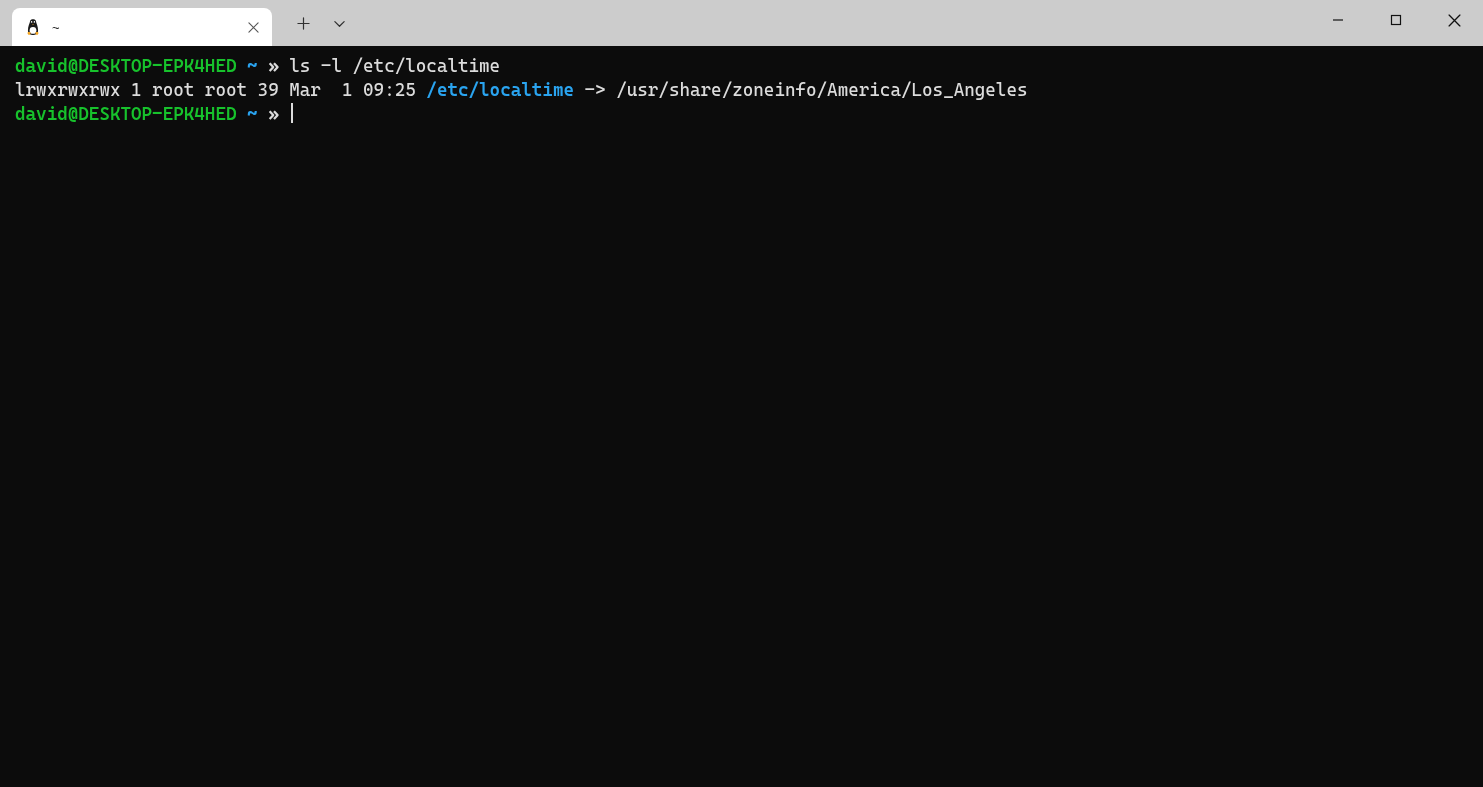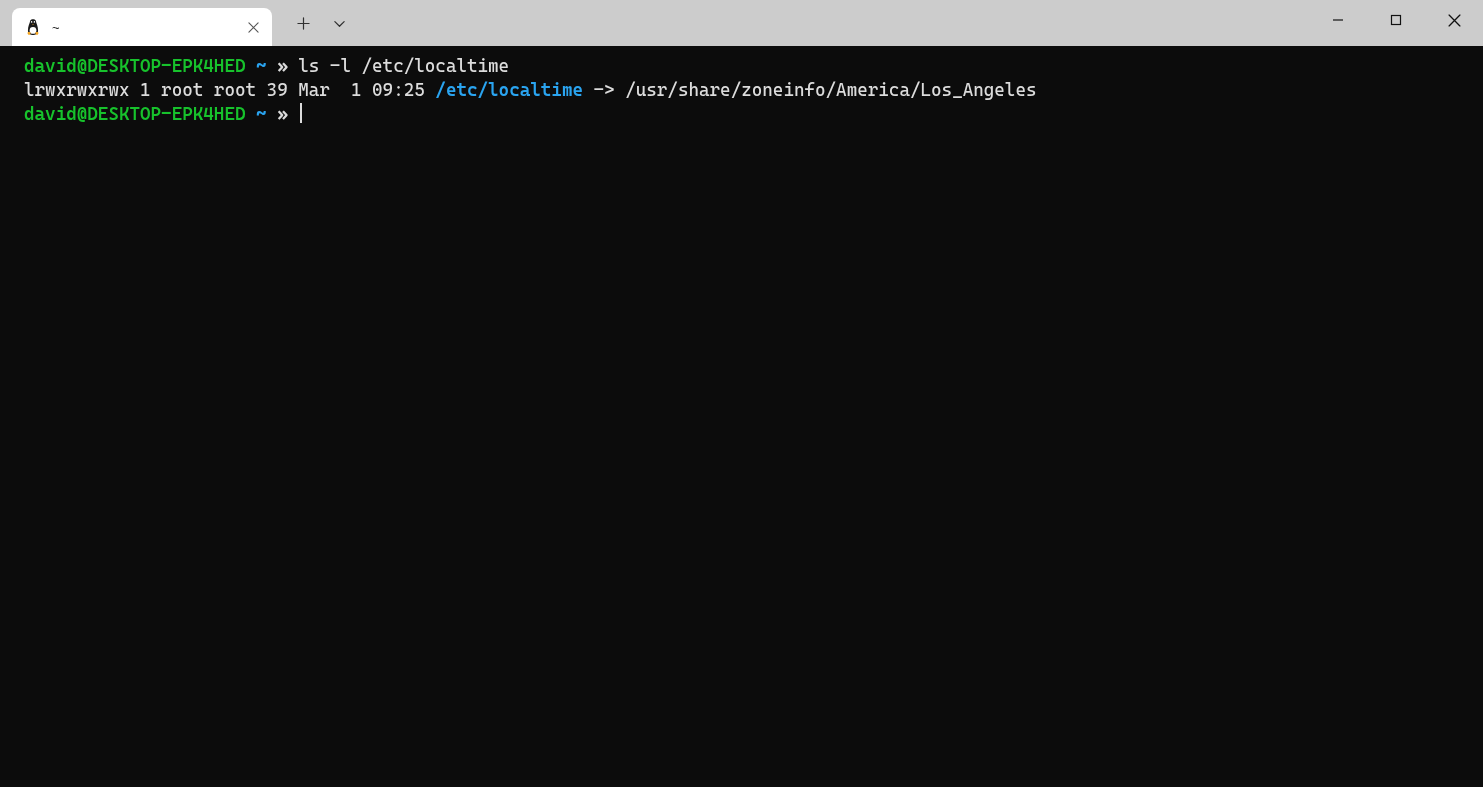--- a/index.html
+++ b/index.html
@@ -84,21 +84,21 @@
       width: 58px;
       height: 40px;
       display: flex;
       align-items: center;
       justify-content: center;
       color: #111;
     }
     .terminal {
       flex: 1;
       background: #0c0c0c;
-      padding: 8px 24px;
+      padding: 8px 15px;
       font-family: "Cascadia Mono", "Consolas", "Menlo", monospace;
       font-size: 18px;
       line-height: 24px;
       color: #cccccc;
       white-space: pre;
       overflow: hidden;
     }
     .line { display: block; white-space: pre; }
     .seg { display: inline; }
     .white { color: #dcdcdc; }

